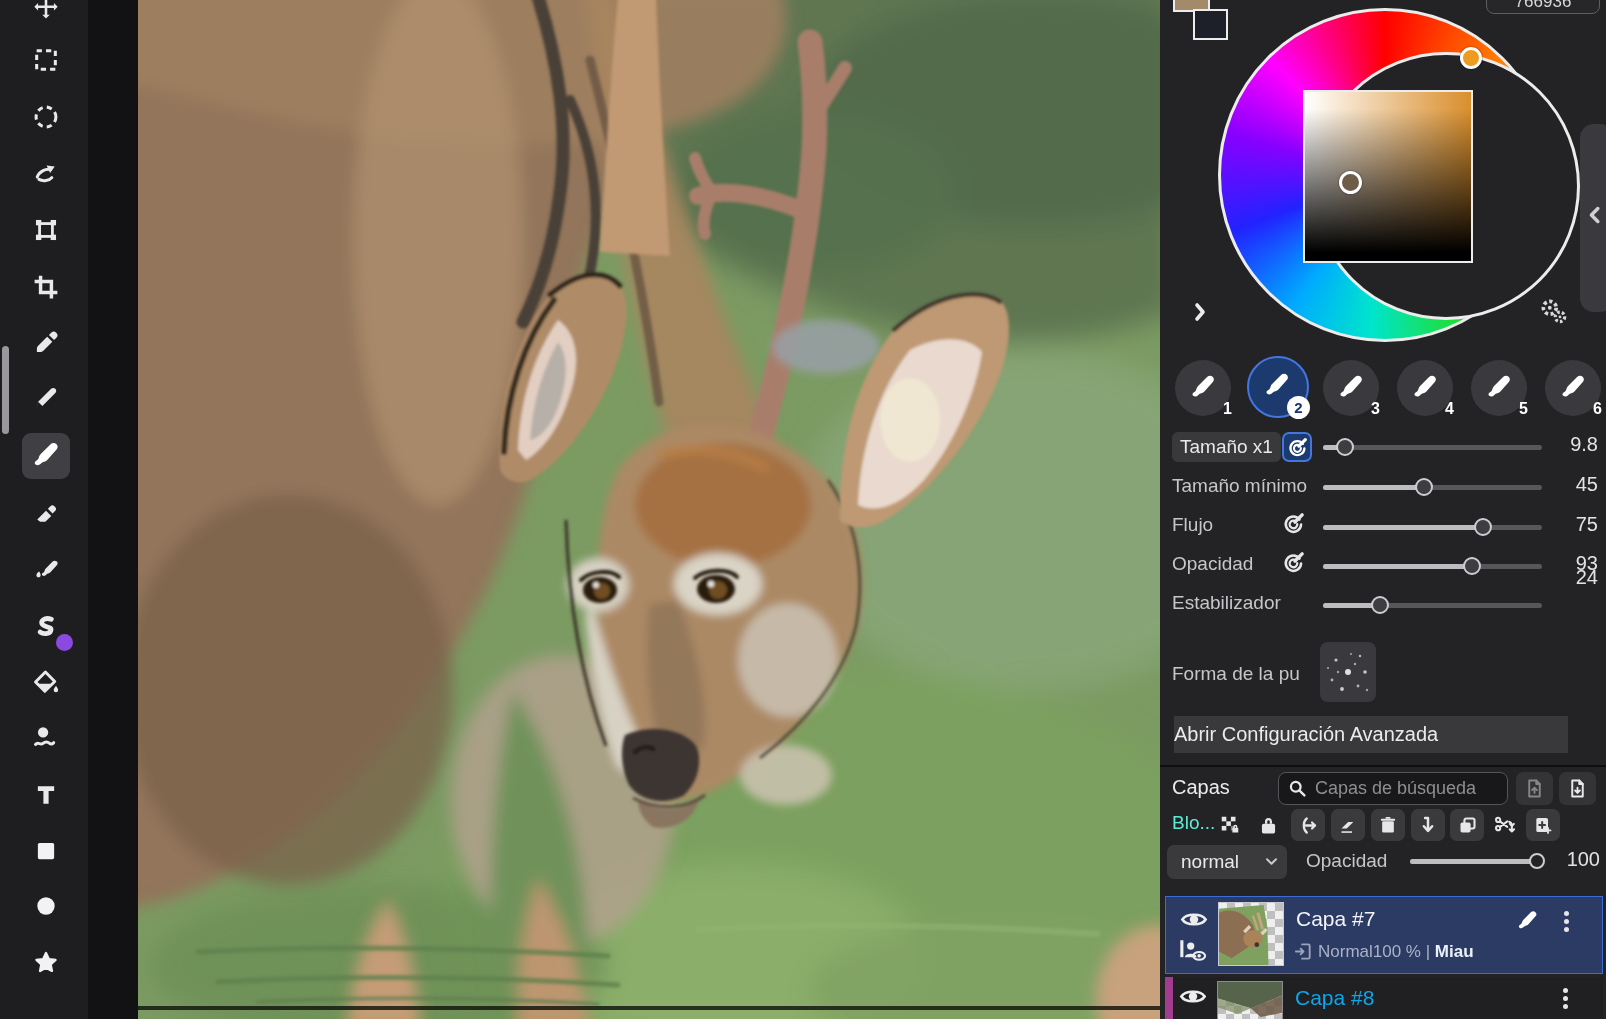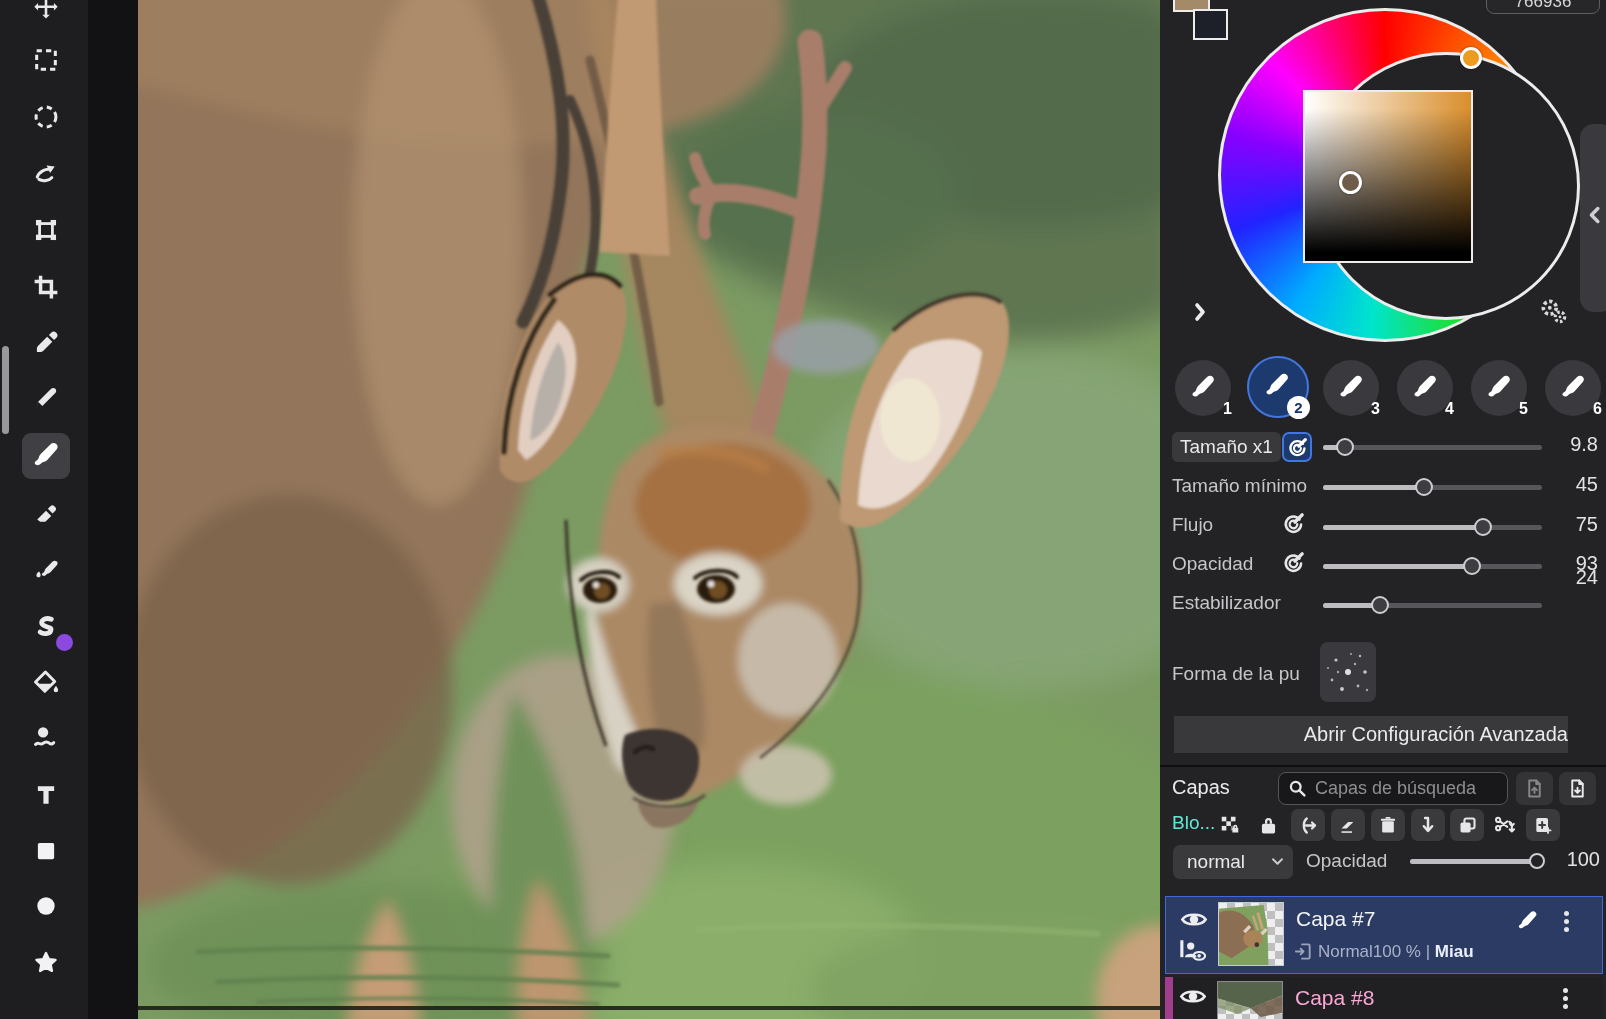--- a/index.html
+++ b/index.html
@@ -42,21 +42,21 @@
   .chip{position:absolute;background:#39393C;border-radius:6px;color:#E8E8EA;font-size:19px;}
   .slbl{position:absolute;color:#C6C6CA;font-size:19px;white-space:nowrap;overflow:hidden;}
   .track{position:absolute;height:5px;border-radius:3px;background:#57575B;}
   .track .fill{position:absolute;left:0;top:0;height:5px;border-radius:3px;background:#BDBDC1;width:calc(var(--pct)*1%);}
   .track .knob{position:absolute;top:-7px;left:calc(var(--pct)*1% - 9px);width:18px;height:18px;border-radius:50%;
                background:#3E3E42;border:2.5px solid #CDCDD1;box-sizing:border-box;}
   .sval{position:absolute;width:48px;text-align:right;color:#E3E3E5;font-size:20px;}
   .pbox{position:absolute;width:30px;height:30px;border-radius:7px;border:2px solid #4377E0;background:#1D3A6E;
         box-sizing:border-box;display:flex;align-items:center;justify-content:center;}
   #advbtn{position:absolute;left:14px;top:716px;width:394px;height:37px;border-radius:0;background:#39393C;
-          color:#EAEAEC;font-size:20px;text-align:right;line-height:37px;}
+          color:#EAEAEC;font-size:20px;text-align:left;line-height:37px;}
   
   #lsearch{position:absolute;left:118px;top:772px;width:230px;height:33px;border-radius:8px;background:#18181A;
            border:1.5px solid #54545A;box-sizing:border-box;display:flex;align-items:center;overflow:hidden;}
   #lsearch input{background:transparent;border:none;outline:none;color:#C6C6CA;font-size:18px;width:180px;
            font-family:"Liberation Sans",sans-serif;}
   #lsearch input::placeholder{color:#8E8E92;}
   .fbtn{position:absolute;top:772px;width:37px;height:33px;border-radius:7px;background:#343437;
         display:flex;align-items:center;justify-content:center;}
   .libtn{position:absolute;top:809px;width:34px;height:32px;border-radius:7px;background:#3A3A3D;
          display:flex;align-items:center;justify-content:center;}
@@ -549,21 +549,21 @@
   <div class="libtn" style="left:366px;">
     <svg viewBox="0 0 24 24" width="20" height="20">
           <rect x="4" y="3.5" width="14" height="17" rx="2" fill="#E6E6E8"></rect>
           <g stroke="#3A3A3D" stroke-width="2.4" stroke-linecap="round">
             <path d="M11 8.5v7M7.5 12h7"></path>
           </g>
           <path d="M15 18.5h6M18 15.5v6" stroke="#E6E6E8" stroke-width="2.2" stroke-linecap="round"></path>
         </svg>
   </div>
 
-  <div class="abs" style="left:13px;top:845px;width:120px;height:34px;border-radius:7px;background:#3A3A3D;">
+  <div class="abs" style="left:7px;top:845px;width:120px;height:34px;border-radius:7px;background:#3A3A3D;">
     <span class="abs" style="left:14px;top:0;line-height:34px;font-size:19px;color:#E8E8EA;">normal</span>
     <svg class="abs" style="right:8px;top:11px;" viewBox="0 0 20 14" width="15" height="11">
           <polyline points="4,4 10,10 16,4" fill="none" stroke="#C9C9CC" stroke-width="2.6" stroke-linecap="round" stroke-linejoin="round"></polyline>
         </svg>
   </div>
   <div class="abs" style="left:146px;top:850px;font-size:19px;color:#C6C6CA;">Opacidad</div>
   <div class="track" style="left: 250px; top: 859px; width: 128px; --pct: 100;">
     <div class="fill"></div>
     <div class="knob" style="background:#232326;width:16px;height:16px;top:-6px;"></div>
   </div>
@@ -620,21 +620,21 @@
           <path d="M2 9c3.5-5.5 16.5-5.5 20 0-3.5 5.5-16.5 5.5-20 0z" fill="none" stroke="#EDEDEF" stroke-width="2.2"></path>
           <circle cx="12" cy="9" r="3.6" fill="#EDEDEF"></circle>
         </svg>
     <div class="abs checker" style="left:44px;top:4px;width:66px;height:60px;border:1px solid #8B8B90;box-sizing:border-box;">
       <svg viewBox="0 0 66 64" width="64" height="62">
             <path d="M0 0 H66 V14 L34 27 L0 17 Z" fill="#55644A"></path>
             <path d="M34 27 L66 14 V32 L44 36 Z" fill="#6B5742" opacity=".85"></path>
             <path d="M0 17 L34 27 L20 33 L0 26 Z" fill="#7A8A5E" opacity=".7"></path>
           </svg>
     </div>
-    <div class="lrow-title" style="left:122px;top:9px;color:#f9a8d4;">Capa #8</div>
+    <div class="lrow-title" style="left:122px;top:9px;color:#0ea5e9;">Capa #8</div>
     <div class="abs kebab" style="left:390px;top:8px;">
           <span></span>
           <span></span>
           <span></span>
         </div>
   </div>
 
 </div>
 </div>
 

